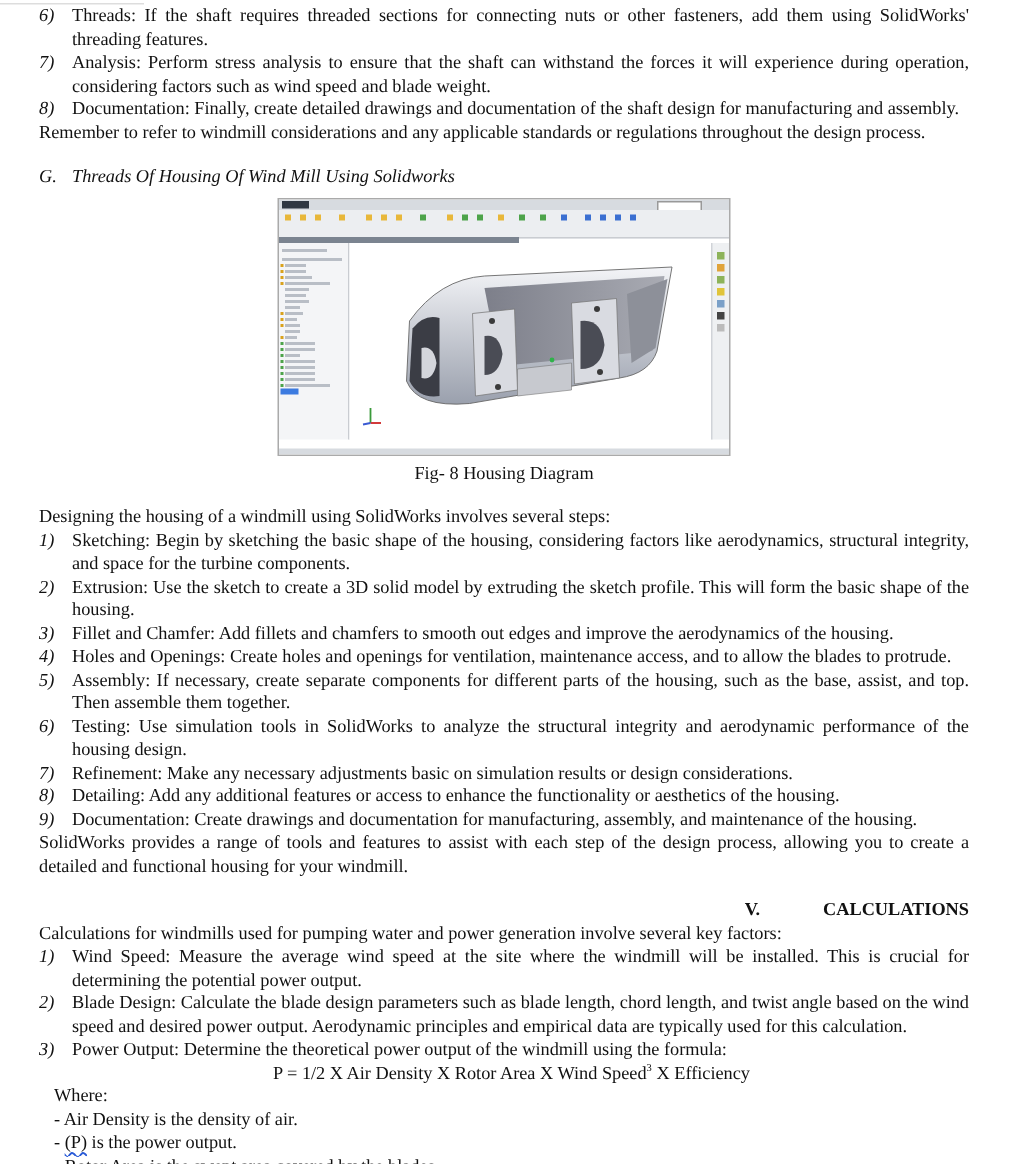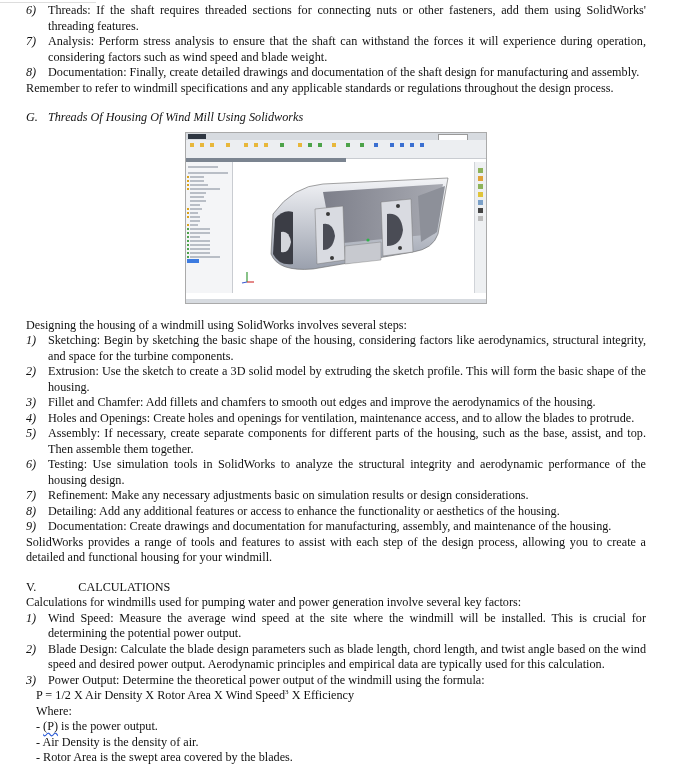--- a/index.html
+++ b/index.html
@@ -12,23 +12,23 @@
   .topbar { position:absolute; left:0; top:0; width:96px; height:2px; border-bottom:1px solid #ddd; }
   .li { position:relative; padding-left:22px; text-align:justify; text-align-last:left; }
   .li.just { text-align-last:auto; }
   .li .num { position:absolute; left:0; top:0; font-style:italic; }
   .p { text-align:justify; }
   .gap { height:14px; }
   .subhead { font-style:italic; margin-top:14px; }
   .subhead .letter { display:inline-block; width:22px; }
   .figure { position:relative; width:300px; height:170px; margin:6px 0 0 159px; border:1px solid #aaa; background:#fff; overflow:hidden; }
   .caption { text-align:center; margin-top:4px; width:620px; }
-  .sechead { text-align:left; font-weight:normal; margin-top:14px; }
+  .sechead { text-align:right; font-weight:bold; margin-top:14px; }
   .sechead .roman { display:inline-block; margin-right:42px; }
-  .formula { padding-left:10px; }
+  .formula { padding-left:10px;text-align:center; }
   .indent { padding-left:10px; }
   .squiggle { text-decoration: underline wavy #2a5bd7; text-underline-offset:2px; }
   sup { font-size:7px; line-height:0; }
 
   
   .sw-title { position:absolute; left:0; top:0; width:300px; height:7px; background:#d7dbe0; }
   .sw-logo { position:absolute; left:2px; top:1px; width:18px; height:5px; background:#2f3742; }
   .sw-search { position:absolute; right:18px; top:1px; width:28px; height:5px; background:#fff; border:1px solid #999; }
   .sw-ribbon { position:absolute; left:0; top:7px; width:300px; height:18px; background:#eceef1; border-bottom:1px solid #c9ccd1; }
   .sw-ribbon i { position:absolute; width:4px; height:4px; background:#e8b73a; top:3px; }
@@ -57,21 +57,21 @@
     <span>Threads: If the shaft requires threaded sections for connecting nuts or other fasteners, add them using SolidWorks' threading features.</span>
   </div>
   <div class="li just">
     <span class="num">7)</span>
     <span>Analysis: Perform stress analysis to ensure that the shaft can withstand the forces it will experience during operation, considering factors such as wind speed and blade weight.</span>
   </div>
   <div class="li">
     <span class="num">8)</span>
     <span>Documentation: Finally, create detailed drawings and documentation of the shaft design for manufacturing and assembly.</span>
   </div>
-  <div class="p">Remember to refer to windmill specifications and any applicable standards or regulations throughout the design process.</div>
+  <div class="p">Remember to refer to windmill considerations and any applicable standards or regulations throughout the design process.</div>
 
   <div class="subhead">
     <span class="letter">G.</span><span>Threads Of Housing Of Wind Mill Using Solidworks</span>
   </div>
 
   <div class="figure">
     <div class="sw-title">
       <div class="sw-logo"></div>
       <div class="sw-search"></div>
     </div>
@@ -185,20 +185,21 @@
       <i style="top:6px"></i>
         <i style="top:14px;background:#e0a33a"></i>
         <i style="top:22px"></i>
       <i style="top:30px;background:#e0c43a"></i>
         <i style="top:38px;background:#7aa0c8"></i>
         <i style="top:46px;background:#444"></i>
       <i style="top:54px;background:#bbb"></i>
     </div>
     <div class="sw-status"></div>
   </div>
+  <div class="caption">Fig- 8 Housing Diagram</div>
 
   <div class="gap"></div>
 
   <div class="p">Designing the housing of a windmill using SolidWorks involves several steps:</div>
   <div class="li just">
     <span class="num">1)</span>
     <span>Sketching: Begin by sketching the basic shape of the housing, considering factors like aerodynamics, structural integrity, and space for the turbine components.</span>
   </div>
   <div class="li just">
     <span class="num">2)</span>
@@ -248,18 +249,18 @@
   </div>
   <div class="li">
     <span class="num">3)</span>
     <span>Power Output: Determine the theoretical power output of the windmill using the formula:</span>
   </div>
 
   <div class="formula">
     <span>P = 1/2 X Air Density X Rotor Area X Wind Speed</span><sup>3</sup><span> X Efficiency</span>
   </div>
   <div class="indent">Where:</div>
+  <div class="indent">- Air Density is the density of air.</div>
   <div class="indent">
     <span>- </span><span class="squiggle">(P)</span><span> is the power output.</span>
   </div>
-  <div class="indent">- Air Density is the density of air.</div>
   <div class="indent">- Rotor Area is the swept area covered by the blades.</div>
 </div>
 
 </body></html>

